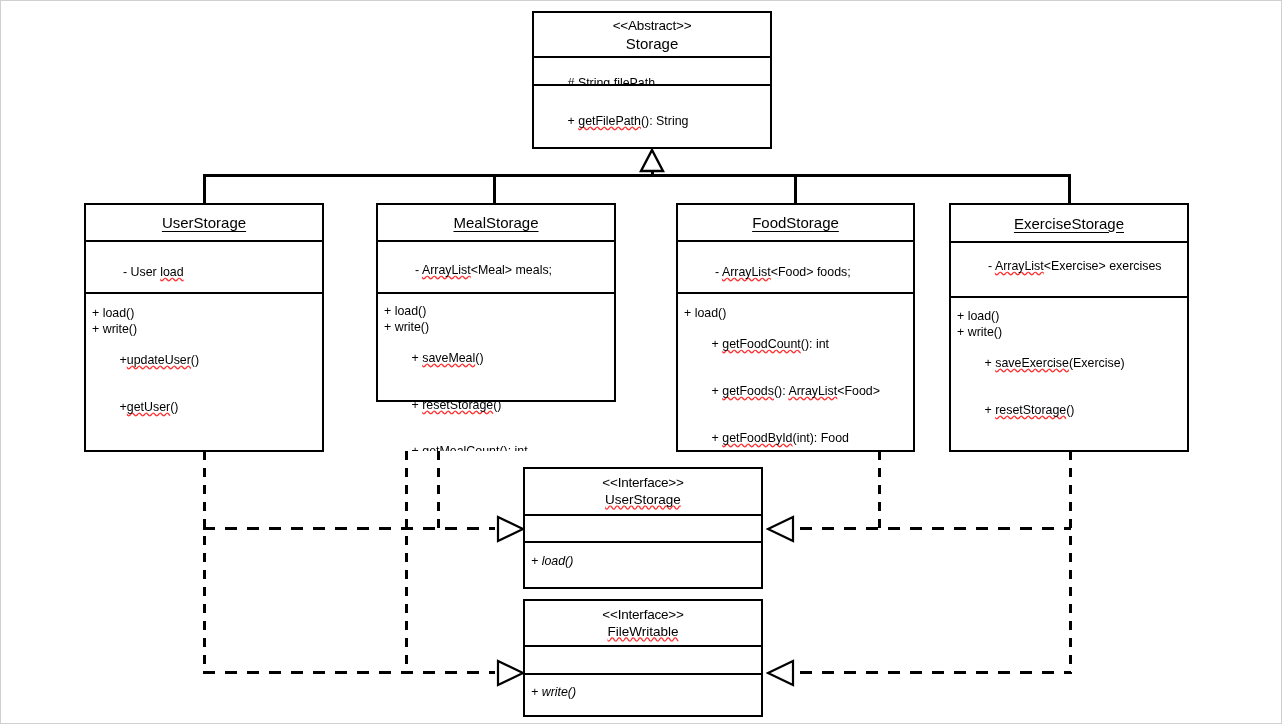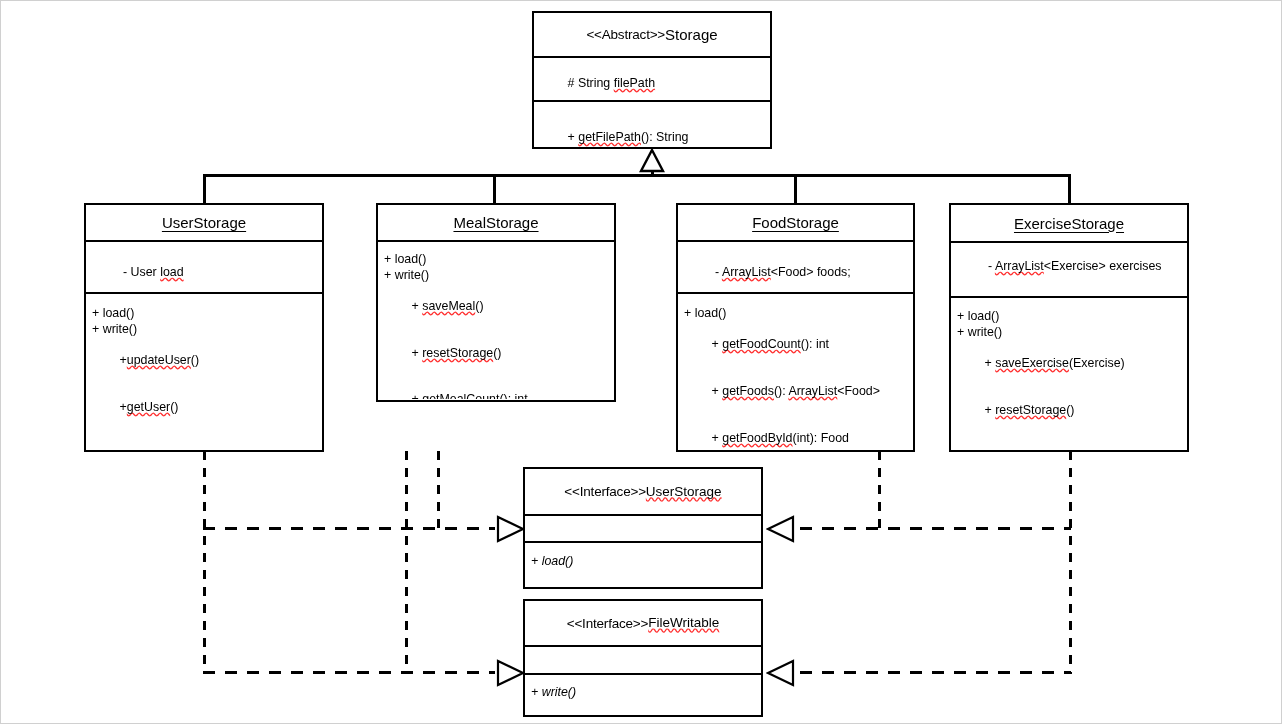--- a/index.html
+++ b/index.html
@@ -31,21 +31,21 @@
   .compartment {
     position: relative;
     box-sizing: border-box;
     overflow: hidden;
   }
   .compartment.sep {
     border-top: 2.5px solid #000000;
   }
   .title-comp {
     display: flex;
-    flex-direction: row;
+    flex-direction: column;
     align-items: center;
     justify-content: center;
     text-align: center;
   }
   .stereotype {
     font-size: 13.5px;
     line-height: 17px;
     letter-spacing: -0.2px;
   }
   .cls-name {
@@ -157,21 +157,21 @@
   </svg>
   <svg class="tri-left" width="30" height="28" viewBox="0 0 30 28" style="left:765px; top:658px;">
     <polygon points="2,14 27,2 27,26" fill="#ffffff" stroke="#000000" stroke-width="2.2" stroke-linejoin="miter"></polygon>
   </svg>
 
   <div class="uml-box" style="left:531px; top:10px; width:240px; height:138px;">
     <div class="compartment title-comp" style="height:43px;">
       <div class="stereotype">&lt;&lt;Abstract&gt;&gt;</div>
       <div class="cls-name" style="text-decoration:none;">Storage</div>
     </div>
-    <div class="compartment sep member-list" style="height:44px; padding-top:3px;">
+    <div class="compartment sep member-list" style="height:28px; padding-top:3px;">
       <div class="member attr">
         <span>#&nbsp;String&nbsp;</span><span class="squiggle">filePath</span>
       </div>
     </div>
     <div class="compartment sep member-list" style="height:48px; padding-top:12px;">
       <div class="member">
         <span>+&nbsp;</span><span class="squiggle">getFilePath</span><span>(): String</span>
       </div>
       <div class="member">
         
@@ -196,20 +196,26 @@
       </div>
       <div class="member">
         <span>+</span><span class="squiggle">getUser</span><span>()</span>
       </div>
     </div>
   </div>
 
   <div class="uml-box" style="left:375px; top:202px; width:240px; height:199px;">
     <div class="compartment title-comp" style="height:35px;">
       <div class="cls-name">MealStorage</div>
+    </div>
+    <div class="compartment sep member-list" style="height:52px; padding-top:6px;">
+      <div class="member attr">
+        <span>&nbsp;- </span><span class="squiggle">ArrayList</span><span>&lt;Meal&gt; meals;</span>
+      </div>
+
     </div>
     <div class="compartment sep member-list" style="height:159px; padding-top:10px;">
       <div class="member">+ load()</div>
       <div class="member">+ write()</div>
       <div class="member">
         <span>+ </span><span class="squiggle">saveMeal</span><span>()</span>
       </div>
       <div class="member">
         <span>+ </span><span class="squiggle">resetStorage</span><span>()</span>
       </div>

